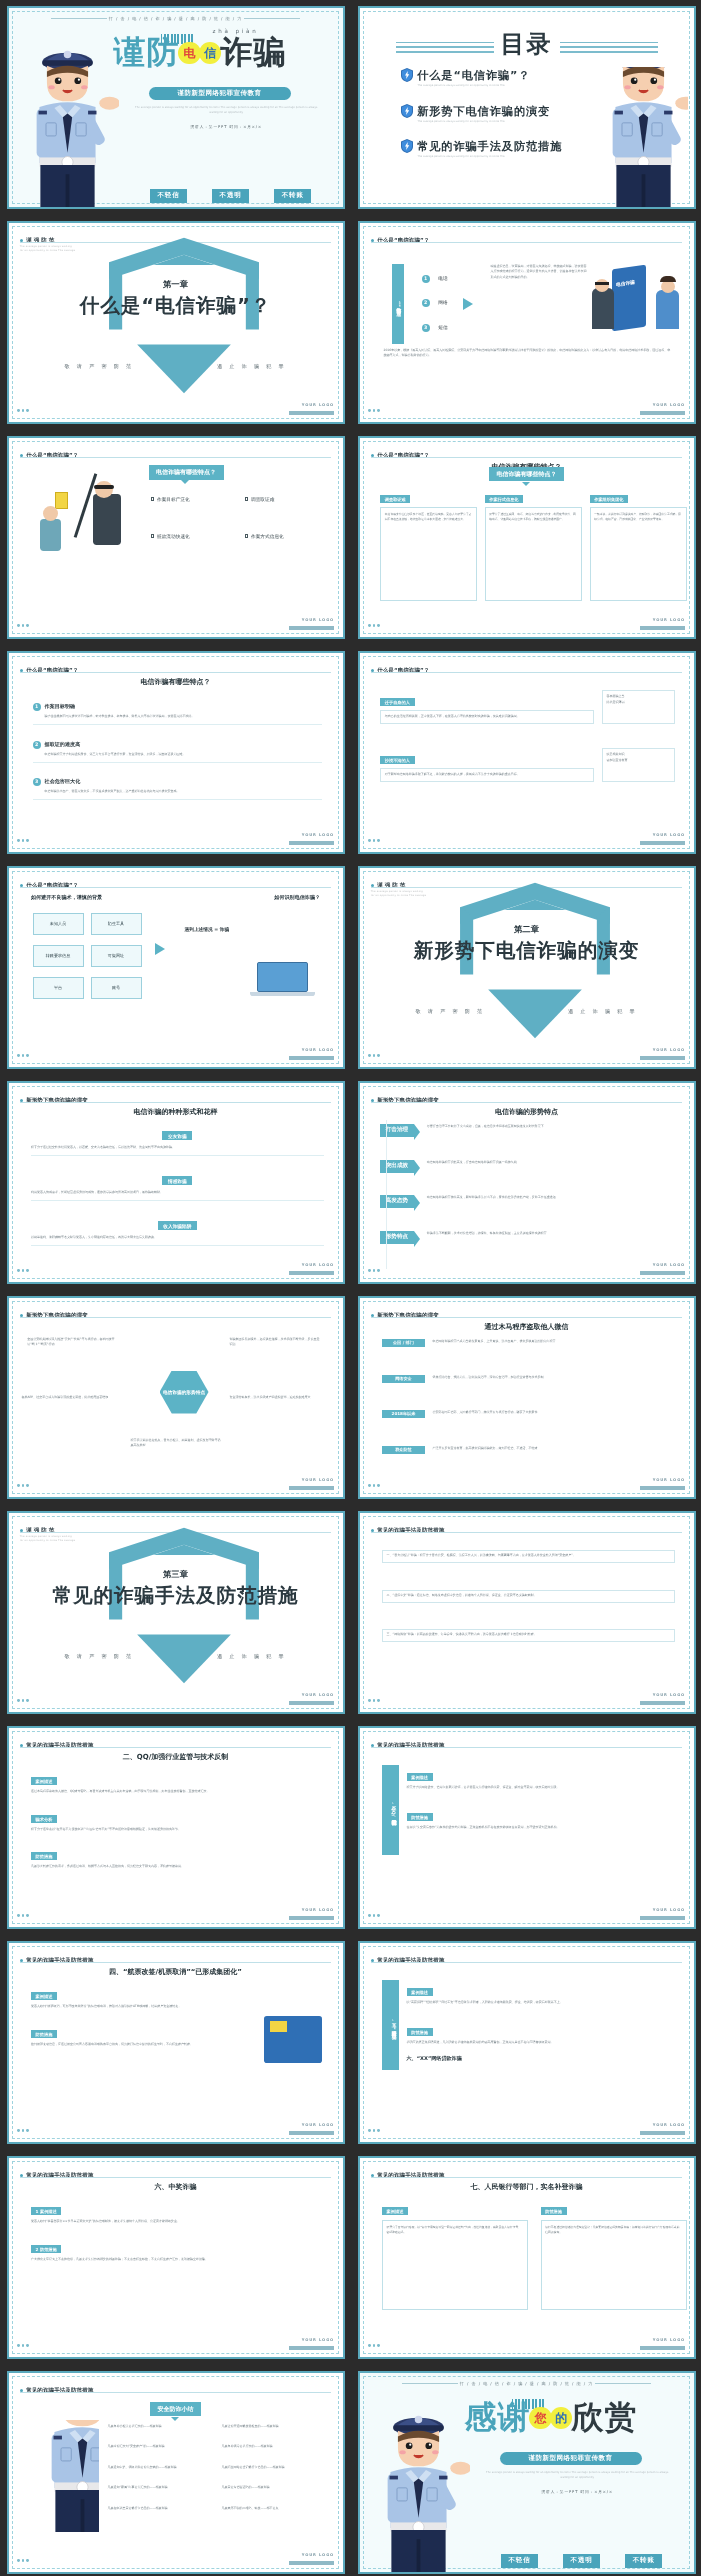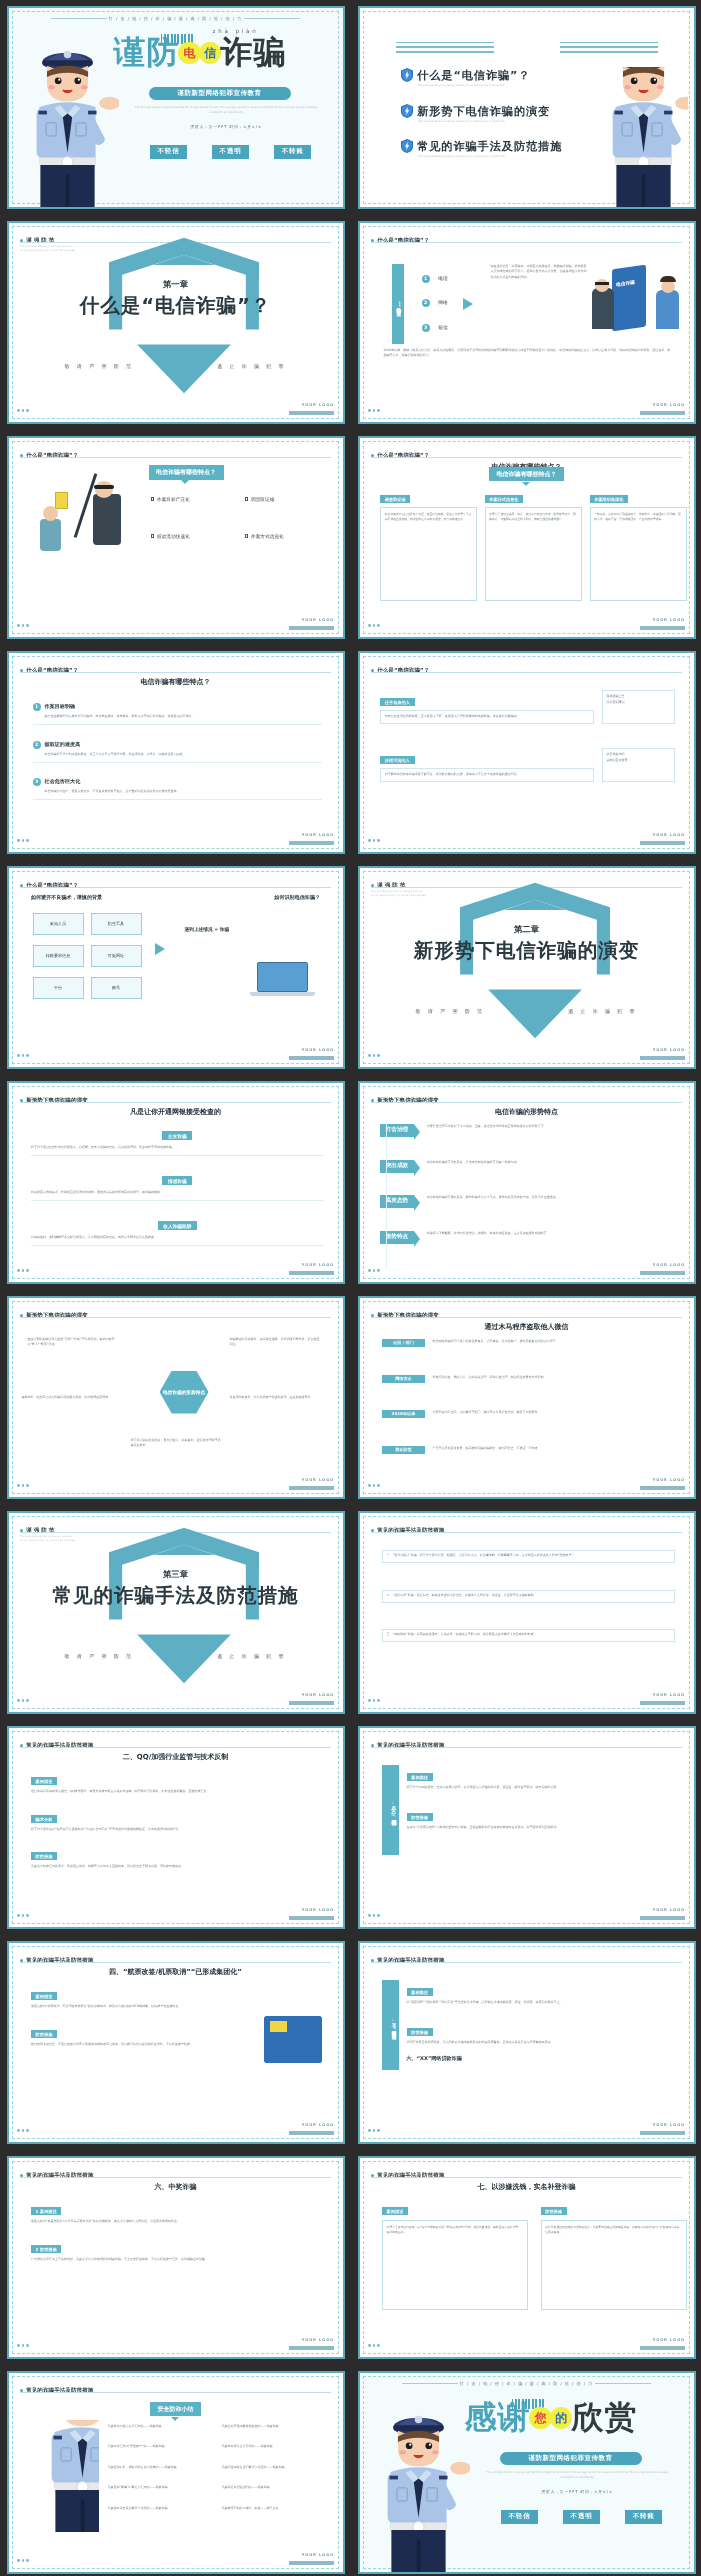--- a/index.html
+++ b/index.html
@@ -61,21 +61,21 @@
   .bars { position:absolute; left:152px; top:22.4px; }
   .bars i { display:inline-block; width:1.9px;height:10.3px;background:#4aa4bb;margin-right:1.5px;}
   .pill {
     position:absolute; left:140px; top:79px; width:142px; height:13px;
     background:#4aa4bb; border-radius:7.5px; color:#fff; font-size:6.5px; font-weight:bold;
     text-align:center; line-height:13px; letter-spacing:0.5px;
   }
   .cover-en { position:absolute; left:122px; right:20.6px; top:97px; font-size:2.6px; color:#b4bcc0; text-align:center; line-height:2;}
   .cover-meta { position:absolute; left:122px; right:20.6px; top:116px; text-align:center; font-size:3.7px; color:#4c5a60; letter-spacing:0.9px;}
   .cover-btns { position:absolute; left:129px; right:18.7px; top:137px; display:flex; justify-content:space-around;}
-  .cover-btns span { background:#4aa4bb;color:#fff;font-size:6.5px;font-weight:bold;padding:2.8px 7.5px; letter-spacing:0.9px;}
+  .cover-btns span { background:#4aa4bb;color:#fff;font-size:6.5px;font-weight:bold;padding:2.8px 7.5px; letter-spacing:0.9px;margin-top:44px;}
   .officer { position:absolute; left:7.5px; bottom:0; width:103px; height:173px; }
 
   
   .toc-title { position:absolute; left:0; right:0; top:20.6px; text-align:center;}
   .toc-title .zh { font-size:24px; font-weight:bold; color:#2b3940; letter-spacing:1.9px;}
   .toc-lines { position:absolute; top:34px; }
   .toc-lines i { display:block; height:1.9px; background:#7cbccd; margin-bottom:2.8px;}
   .toc-item { position:absolute; left:41px; }
   .toc-item .shield { display:inline-block; width:12px;height:14px;vertical-align:middle; margin-right:4.7px;}
   .toc-item .zh { font-size:11.2px;font-weight:bold;color:#2b3940; letter-spacing:0.9px; vertical-align:middle;}
@@ -168,20 +168,21 @@
           <div class="toc-lines" style="left:36px;width:98px">
             <i></i>
             <i></i>
             <i></i>
           </div>
           <div class="toc-lines" style="right:36px;width:98px">
             <i></i>
             <i></i>
             <i></i>
           </div>
+          <div class="toc-title"><span class="zh">目录</span></div>
           <div class="toc-item" style="top:58px"><span class="shield"><svg width="12" height="14" viewBox="0 0 24 28">
                 <path d="M12 0 24 5v10c0 7-5 11-12 13C5 26 0 22 0 15V5z" fill="#2f6fb5"></path>
                 <path d="M12 2 22 6v9c0 6-4.3 9.4-10 11.2C6.3 24.4 2 21 2 15V6z" fill="#3f8ddd"></path>
                 <path d="M13.5 6 8 15h3.2l-1 7 6.3-9.6H13z" fill="#fff"></path>
               </svg></span><span class="zh">什么是“电信诈骗”？</span><div class="en">The average person is always waiting for an opportunity to come The</div></div>
           <div class="toc-item" style="top:94px"><span class="shield"><svg width="12" height="14" viewBox="0 0 24 28">
                 <path d="M12 0 24 5v10c0 7-5 11-12 13C5 26 0 22 0 15V5z" fill="#2f6fb5"></path>
                 <path d="M12 2 22 6v9c0 6-4.3 9.4-10 11.2C6.3 24.4 2 21 2 15V6z" fill="#3f8ddd"></path>
                 <path d="M13.5 6 8 15h3.2l-1 7 6.3-9.6H13z" fill="#fff"></path>
               </svg></span><span class="zh">新形势下电信诈骗的演变</span><div class="en">The average person is always waiting for an opportunity to come The</div></div>
@@ -378,21 +379,21 @@
           <div class="sec-l">敬 请 严 密 防 范</div>
           <div class="sec-r">遏 止 诈 骗 犯 罪</div>
         </div>
       </div>
       <div class="slide">
         <div class="frame">
           <div class="inner-dash"></div>
           <div class="cs-head"><span class="bullet"></span><span class="txt">新形势下电信诈骗的演变</span><span class="rule"></span></div>
           <span class="dots-bl"><i></i><i></i><i></i></span>
           <span class="logo-mark"><span class="lt">YOUR LOGO</span><span class="lb" style="display:block"></span></span>
-          <div class="cs-title">凡是让你开通网银接受检查的</div>
+          <div class="cs-title">电信诈骗的种种形式和花样</div>
           <div style="position:absolute;left:22.4px;right:18.7px;top:41px">
             <div style="text-align:center"><span class="bar-lbl">交友诈骗</span></div>
             <div class="para" style="margin-top:3.7px">犯罪分子通过社交软件结识受害人，以恋爱、交友为名骗取信任，后以投资理财、资金周转等理由实施诈骗。</div>
             <div class="row-line" style="margin-top:3.7px"></div>
           </div>
           <div style="position:absolute;left:22.4px;right:18.7px;top:86px">
             <div style="text-align:center"><span class="bar-lbl">情感诈骗</span></div>
             <div class="para" style="margin-top:3.7px">利用受害人情感需求，长期经营虚假身份与感情，逐步诱导其参与所谓高回报项目，最终骗取钱财。</div>
             <div class="row-line" style="margin-top:3.7px"></div>
           </div>
@@ -566,21 +567,21 @@
           <div style="position:absolute;left:22.4px;right:18.7px;top:41px"><span class="hdr-chip">1 案例描述</span><div class="para" style="margin-top:2.8px">受害人收到“恭喜您获得××节目幸运观众大奖”的短信或邮件，被要求先缴纳个人所得税、公证费才能领取奖金。</div></div>
           <div style="position:absolute;left:22.4px;right:18.7px;top:79px"><span class="hdr-chip">2 防范措施</span><div class="para" style="margin-top:2.8px">广大群众要牢记天上不会掉馅饼，凡是要求先付款再领奖的都是诈骗；不要点击陌生链接，不要向陌生账户汇款，发现被骗立即报警。</div></div>
         </div>
       </div>
       <div class="slide">
         <div class="frame">
           <div class="inner-dash"></div>
           <div class="cs-head"><span class="bullet"></span><span class="txt">常见的诈骗手法及防范措施</span><span class="rule"></span></div>
           <span class="dots-bl"><i></i><i></i><i></i></span>
           <span class="logo-mark"><span class="lt">YOUR LOGO</span><span class="lb" style="display:block"></span></span>
-          <div class="cs-title">七、以涉嫌洗钱，实名补登诈骗</div>
+          <div class="cs-title">七、人民银行等部门，实名补登诈骗</div>
           <div style="position:absolute;left:22.4px;top:41px;width:146px"><div class="hdr-chip">案例描述</div><div class="col-card" style="margin-top:3.7px;height:90px">犯罪分子冒充银行客服，以“银行卡需实名补登”“网银证书过期”为由，发送钓鱼链接，骗取受害人银行卡号、密码和验证码。</div></div>
           <div style="position:absolute;left:181px;top:41px;width:146px"><div class="hdr-chip">防范措施</div><div class="col-card" style="margin-top:3.7px;height:90px">银行不会通过短信链接办理实名登记；凡索要短信验证码的都是诈骗；如有疑问请拨打银行官方客服电话或前往网点核实。</div></div>
         </div>
       </div>
       <div class="slide">
         <div class="frame">
           <div class="inner-dash"></div>
           <div class="cs-head"><span class="bullet"></span><span class="txt">常见的诈骗手法及防范措施</span><span class="rule"></span></div>
           <span class="dots-bl"><i></i><i></i><i></i></span>
           <span class="logo-mark"><span class="lt">YOUR LOGO</span><span class="lb" style="display:block"></span></span>

